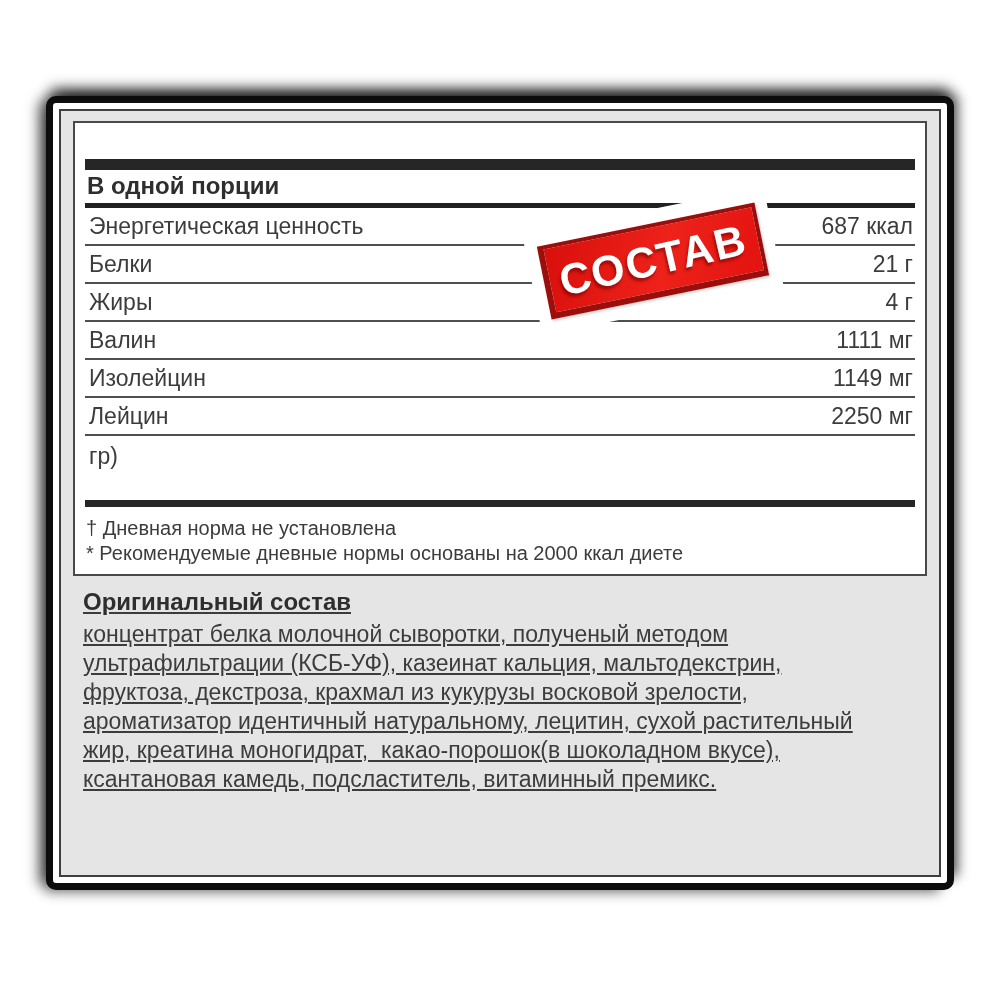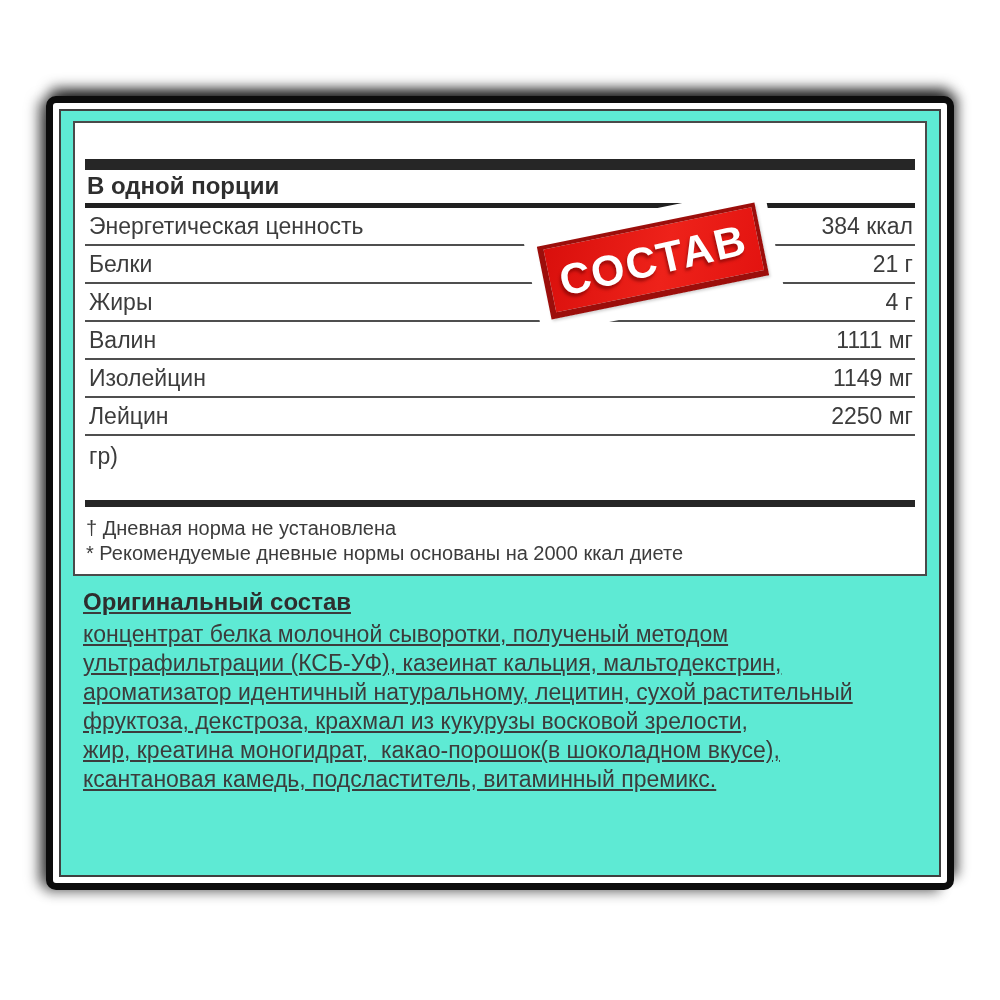--- a/index.html
+++ b/index.html
@@ -15,21 +15,21 @@
     position:absolute; left:46px; top:96px; width:908px; height:794px;
     border:7px solid #0c0c0c; border-radius:10px; background:#ffffff;
     box-shadow:
       0 -11px 13px -3px rgba(0,0,0,0.72),
       -11px 0 13px -3px rgba(0,0,0,0.55),
       11px -7px 12px -6px rgba(0,0,0,0.45),
       -7px 11px 12px -7px rgba(0,0,0,0.30);
   }
   .inner-frame {
     position:absolute; inset:6px; border:2px solid #3f3f3f;
-    padding:10px 12px; background:#5eead4;
+    padding:10px 12px; background:#e5e5e5;
   }
   
   .table-box {
     border:2px solid #4a4a4a;
     padding:36px 10px 8px 10px;
     background:#ffffff;
   }
   .bar-thick { height:11px; background:#262626; }
   .tbl-header {
     font-size:24px; font-weight:bold; color:#2e2e2e;
@@ -78,21 +78,21 @@
     <div class="inner-frame">
 
       <div class="table-box">
         <div class="bar-thick"></div>
         <div class="tbl-header">В одной порции</div>
 
         <div>
 
             <div class="trow">
               <span class="rname">Энергетическая ценность</span>
-              <span class="rval">384 ккал</span>
+              <span class="rval">687 ккал</span>
             </div>
 
             <div class="trow">
               <span class="rname">Белки</span>
               <span class="rval">21 г</span>
             </div>
 
 
             <div class="trow">
               <span class="rname">Жиры</span>
@@ -131,23 +131,23 @@
       </div>
 
       <div class="ingredients">
         <div class="ing-title">Оригинальный состав</div>
         <div>
 
             <div class="ing-line">концентрат белка молочной сыворотки, полученый методом</div>
 
             <div class="ing-line">ультрафильтрации (КСБ-УФ), казеинат кальция, мальтодекстрин,</div>
 
+            <div class="ing-line">фруктоза, декстроза, крахмал из кукурузы восковой зрелости,</div>
+
             <div class="ing-line">ароматизатор идентичный натуральному, лецитин, сухой растительный</div>
-
-            <div class="ing-line">фруктоза, декстроза, крахмал из кукурузы восковой зрелости,</div>
 
             <div class="ing-line">жир, креатина моногидрат,  какао-порошок(в шоколадном вкусе),</div>
 
             <div class="ing-line">ксантановая камедь, подсластитель, витаминный премикс.</div>
           </div>
       </div>
 
     </div>
   </div>
 

